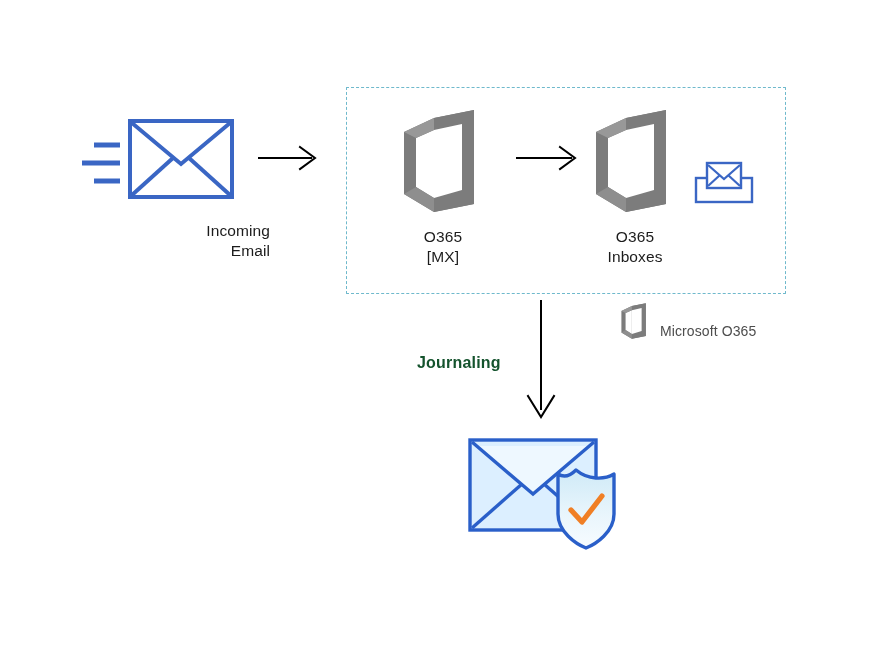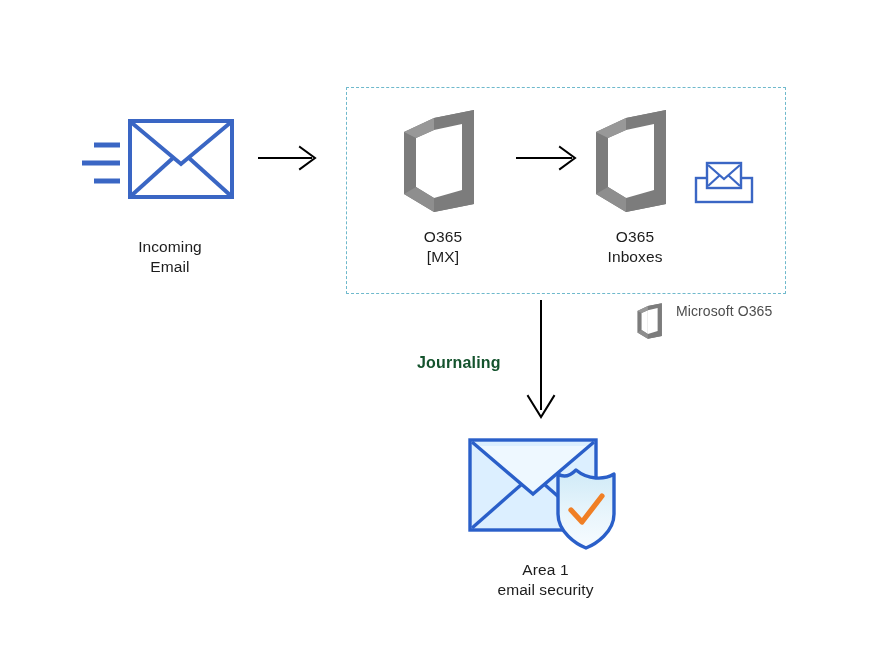--- a/index.html
+++ b/index.html
@@ -38,24 +38,24 @@
     left: 346px;
     top: 87px;
     width: 440px;
     height: 207px;
     border: 1.6px dashed #6fb9cc;
     box-sizing: border-box;
     border-radius: 1px;
   }
   .legend {
     position: absolute;
-    left: 636px;
+    left: 620px;
     top: 303px;
     display: flex;
-    align-items: flex-start;
+    align-items: flex-end;
     gap: 10px;
   }
   .legend-text {
     font-size: 14px;
     color: #4d4d4d;
     letter-spacing: 0.1px;
   }
   .journaling {
     position: absolute;
     left: 417px;
@@ -79,21 +79,21 @@
 
       <line x1="16" y1="27" x2="42" y2="27" stroke="#3a66c4" stroke-width="5" stroke-linecap="butt"></line>
       <line x1="4" y1="45" x2="42" y2="45" stroke="#3a66c4" stroke-width="5" stroke-linecap="butt"></line>
       <line x1="16" y1="63" x2="42" y2="63" stroke="#3a66c4" stroke-width="5" stroke-linecap="butt"></line>
 
       <rect x="52" y="3" width="102" height="76" fill="#ffffff" stroke="#3a66c4" stroke-width="4"></rect>
       <path d="M 54 5 L 103 46 L 152 5" fill="none" stroke="#3a66c4" stroke-width="4" stroke-linejoin="miter"></path>
       <path d="M 54 77 L 95 40" fill="none" stroke="#3a66c4" stroke-width="4"></path>
       <path d="M 152 77 L 111 40" fill="none" stroke="#3a66c4" stroke-width="4"></path>
     </svg>
-    <div class="label" style="margin-top:24px;">Incoming
+    <div class="label" style="margin-top:8px;text-align:right;">Incoming
 Email</div>
   </div>
 
   <svg class="node" style="left:258px; top:145px;" width="62" height="30" viewBox="0 0 62 30">
     <line x1="0" y1="13" x2="54" y2="13" stroke="#000000" stroke-width="2"></line>
     <path d="M 42 2 L 57 13 L 42 24" fill="none" stroke="#000000" stroke-width="2" stroke-linecap="square" stroke-linejoin="miter"></path>
   </svg>
 
   <div class="node" style="left:378px; top:110px; width:130px;">
     <svg width="86" height="102" viewBox="0 0 86 102" style="margin:0 auto;">
@@ -168,17 +168,15 @@
       <path d="M 10 14 L 67 62 L 124 14 Z" fill="#eef8ff"></path>
 
       <path d="M 6 10 L 67 62 L 128 10" fill="none" stroke="#2a5fc9" stroke-width="3.4" stroke-linejoin="miter"></path>
       <path d="M 6 96 L 56 52" fill="none" stroke="#2a5fc9" stroke-width="3.4"></path>
       <path d="M 128 96 L 78 52" fill="none" stroke="#2a5fc9" stroke-width="3.4"></path>
 
       <path d="M 110 38 C 122 48 138 48 148 42 L 148 82 C 148 100 130 112 120 116 C 110 112 92 100 92 82 L 92 42 C 98 46 104 44 110 38 Z" fill="url(#shieldGrad)" stroke="#2a5fc9" stroke-width="3.4" stroke-linejoin="round"></path>
 
       <path d="M 105 78 L 116 90 L 136 64" fill="none" stroke="#f07f25" stroke-width="5.2" stroke-linecap="round" stroke-linejoin="round"></path>
     </svg>
-    <div class="label" style="margin-top:10px;">Area 1
-email security</div>
   </div>
 
 </div>
 
 </body></html>

